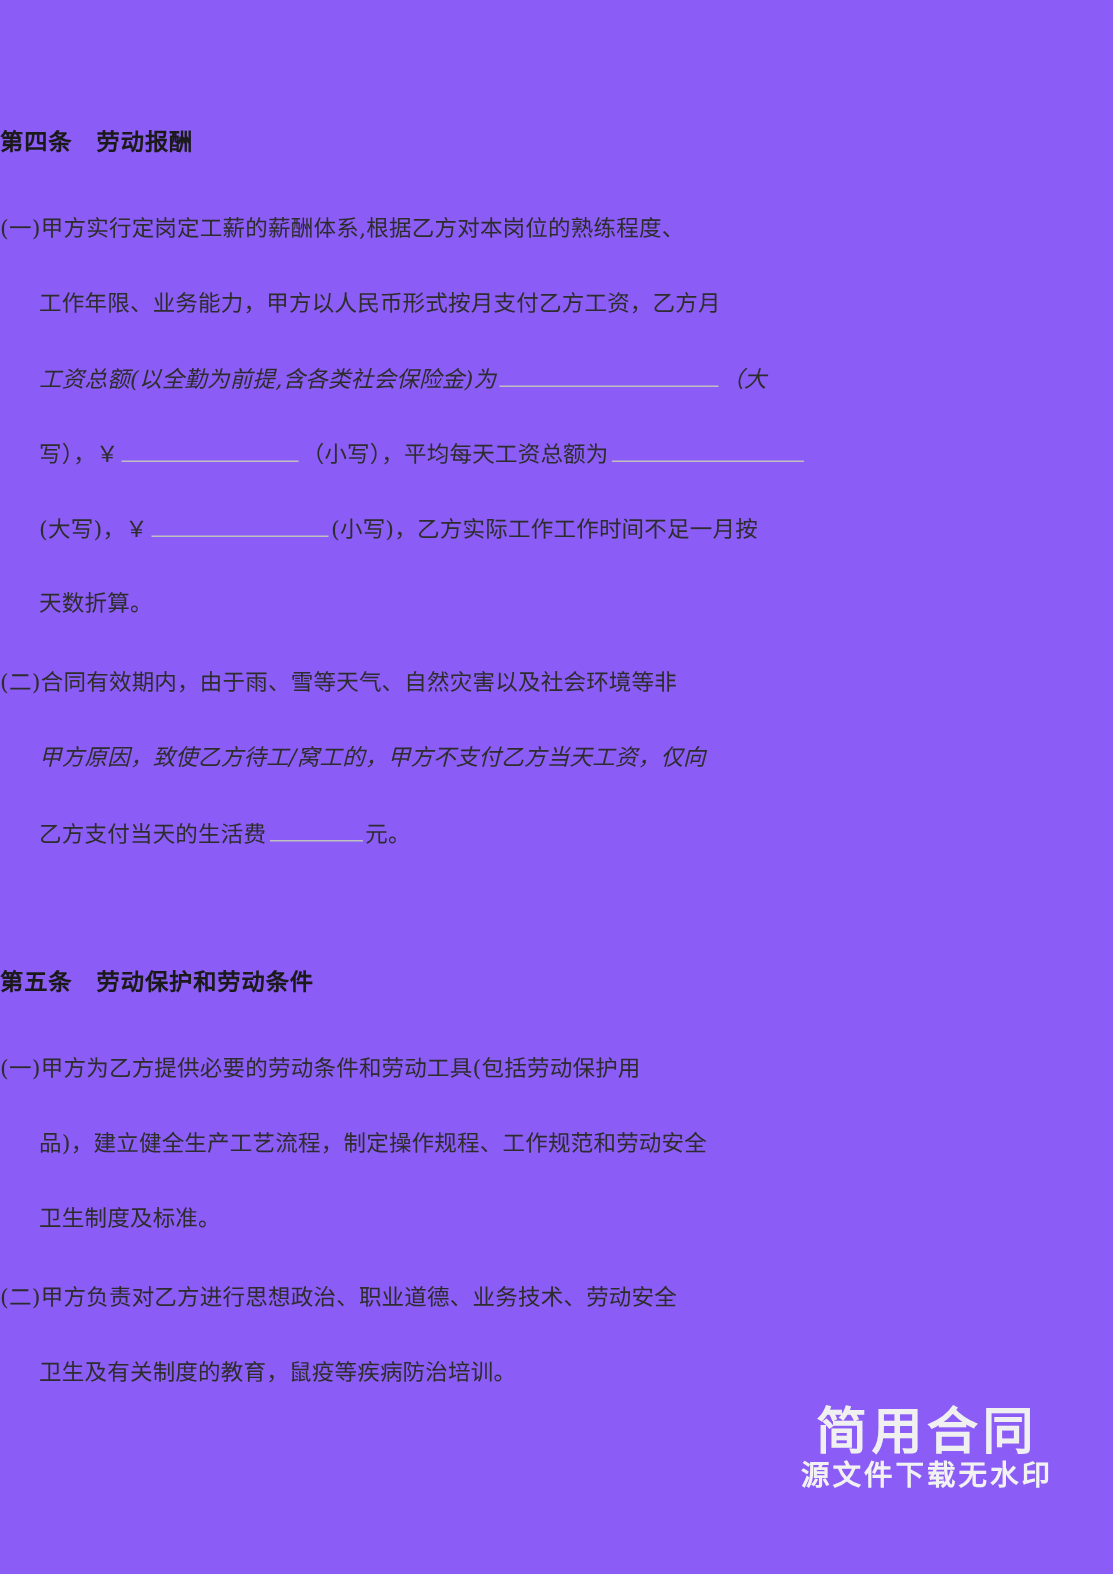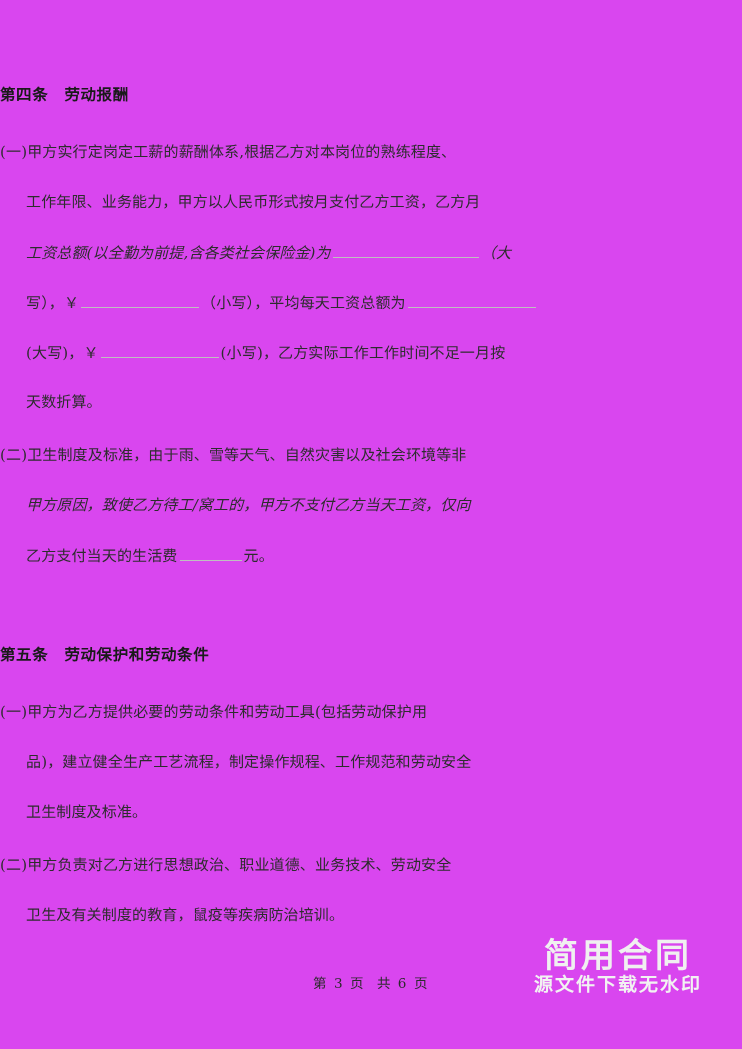--- a/index.html
+++ b/index.html
@@ -5,21 +5,21 @@
 <style>
   html, body {
     margin: 0;
     padding: 0;
     background: #ffffff;
   }
   .page {
     position: relative;
     width: 742px;
     height: 1049px;
-    background: #d946ef;
+    background: #8b5cf6;
     overflow: hidden;
     font-family: "DejaVu Serif", "Liberation Serif", serif;
     color: #2b2b2b;
     box-sizing: border-box;
   }
 
   
   .heading {
     font-family: "DejaVu Sans", "Liberation Sans", sans-serif;
     font-weight: bold;
@@ -112,30 +112,29 @@
 
   <div class="heading heading-5">第五条　劳动保护和劳动条件</div>
 
   <div id="body-lines">
       <div class="line" style="top: 140px;"><span class="run">(一)甲方实行定岗定工薪的薪酬体系,根据乙方对本岗位的熟练程度、</span></div>
       <div class="line indent" style="top: 190px;"><span class="run">工作年限、业务能力，甲方以人民币形式按月支付乙方工资，乙方月</span></div>
       <div class="line indent" style="top: 240px; font-style: italic;"><span class="run">工资总额(以全勤为前提,含各类社会保险金)为</span><span class="blank w-big"></span><span class="run">（大</span></div>
       <div class="line indent" style="top: 290px;"><span class="run">写），￥</span><span class="blank w-mid"></span><span class="run">（小写），平均每天工资总额为</span><span class="blank w-tail"></span></div>
       <div class="line indent" style="top: 340px;"><span class="run">(大写)，￥</span><span class="blank w-mid"></span><span class="run">(小写)，乙方实际工作工作时间不足一月按</span></div>
       <div class="line indent" style="top: 390px;"><span class="run">天数折算。</span></div>
-      <div class="line" style="top: 443px;"><span class="run">(二)卫生制度及标准，由于雨、雪等天气、自然灾害以及社会环境等非</span></div>
+      <div class="line" style="top: 443px;"><span class="run">(二)合同有效期内，由于雨、雪等天气、自然灾害以及社会环境等非</span></div>
       <div class="line indent" style="top: 493px; font-style: italic;"><span class="run">甲方原因，致使乙方待工/窝工的，甲方不支付乙方当天工资，仅向</span></div>
       <div class="line indent" style="top: 543px;"><span class="run">乙方支付当天的生活费</span><span class="blank w-small"></span><span class="run">元。</span></div>
       <div class="line" style="top: 700px;"><span class="run">(一)甲方为乙方提供必要的劳动条件和劳动工具(包括劳动保护用</span></div>
       <div class="line indent" style="top: 750px;"><span class="run">品)，建立健全生产工艺流程，制定操作规程、工作规范和劳动安全</span></div>
       <div class="line indent" style="top: 800px;"><span class="run">卫生制度及标准。</span></div>
       <div class="line" style="top: 853px;"><span class="run">(二)甲方负责对乙方进行思想政治、职业道德、业务技术、劳动安全</span></div>
       <div class="line indent" style="top: 903px;"><span class="run">卫生及有关制度的教育，鼠疫等疾病防治培训。</span></div>
     </div>
 
   <div class="watermark">
     <div class="wm-main">简用合同</div>
     <div class="wm-sub">源文件下载无水印</div>
   </div>
 
-  <div class="footer">第 3 页  共 6 页</div>
 
 </div>
 
 </body></html>

